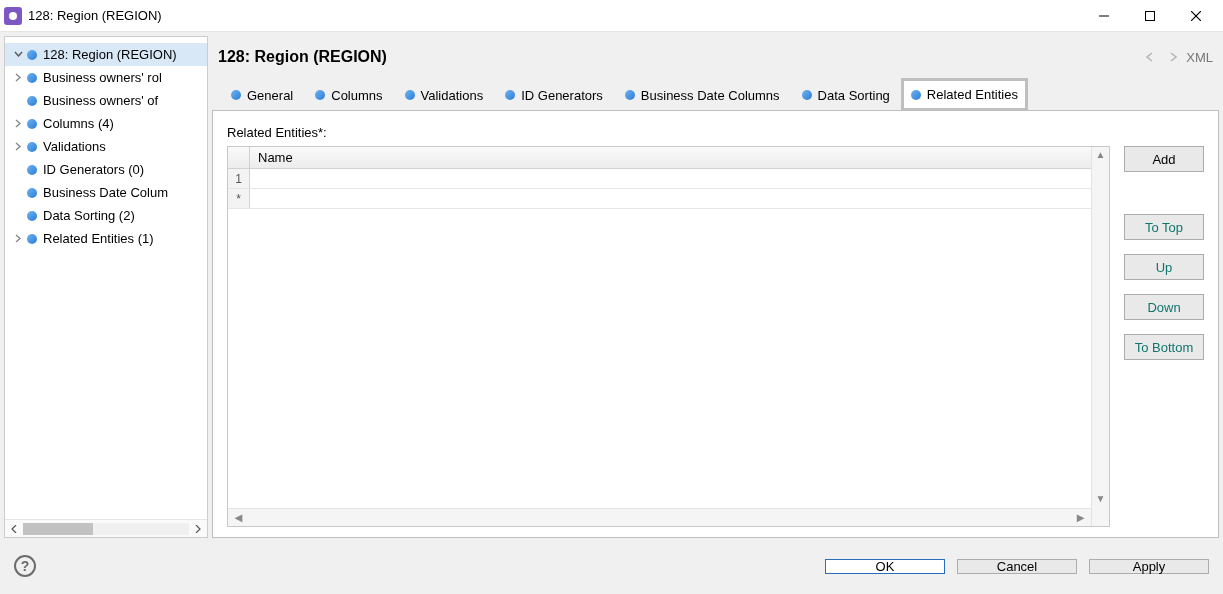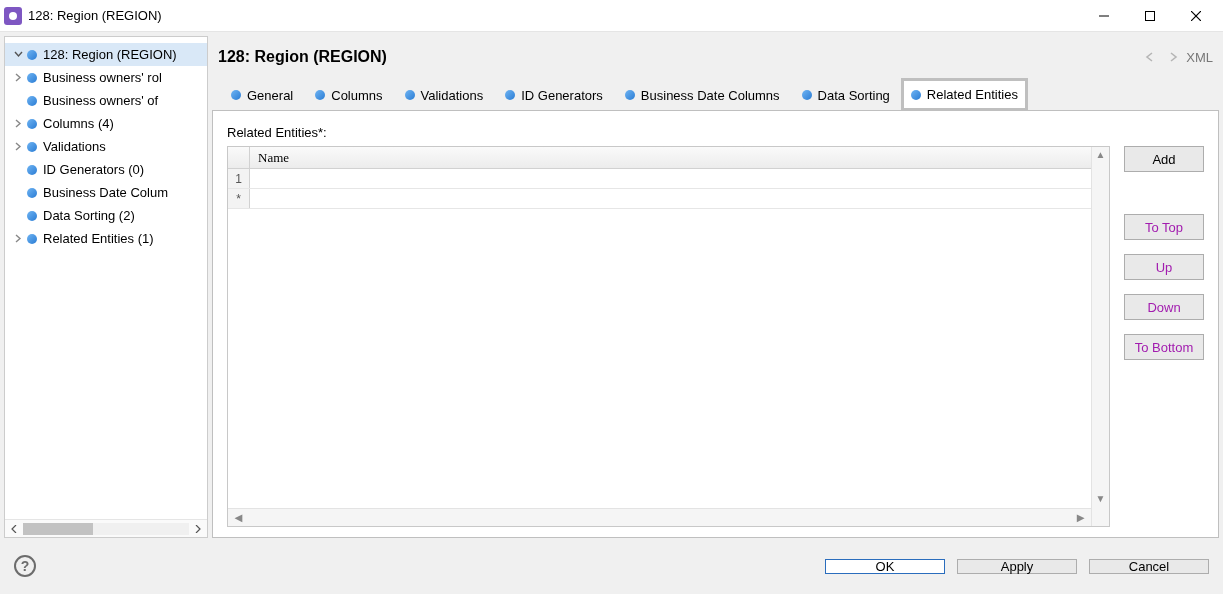--- a/index.html
+++ b/index.html
@@ -43,35 +43,35 @@
 .tab-highlight { border: 3px solid #c00; padding: 6px 7px; }
 .tab .bullet { margin-right: 6px; }
 
 
 .content { flex:1; background: #fff; border: 1px solid #bfbfbf; margin-top:-1px; padding: 14px 14px 10px 14px; display:flex; flex-direction:column; }
 .section-label { margin-bottom: 6px; }
 .grid-wrap { display:flex; flex:1; gap: 14px; }
 .grid-area { flex:1; border: 1px solid #c8c8c8; display:flex; flex-direction:column; position:relative; }
 .grid-header { display:flex; background: linear-gradient(#fafafa,#ececec); border-bottom:1px solid #d1d1d1; height: 22px; }
 .grid-header .rowhdr-cell { width: 22px; border-right:1px solid #d1d1d1; }
-.grid-header .colhdr { flex:1; padding: 2px 8px; display:flex; align-items:center;font-family:Liberation Serif, serif; }
+.grid-header .colhdr { flex:1; padding: 2px 8px; display:flex; align-items:center; }
 .grid-rows { flex:1; overflow:hidden; }
 .grid-row { display:flex; height: 20px; border-bottom:1px solid #e6e6e6; }
 .grid-row .rowhdr { width:22px; background:#f3f3f3; border-right:1px solid #d1d1d1; display:flex; align-items:center; justify-content:center; color:#555; font-size:12px; }
 .grid-row .cell { flex:1; padding: 2px 6px; }
 .grid-vscroll { width:18px; background:#f5f5f5; border-left:1px solid #e3e3e3; position:relative; }
 .grid-vscroll .up { position:absolute; top:2px; left:0; right:0; text-align:center; color:#888; font-size:10px; }
 .grid-vscroll .down { position:absolute; bottom:22px; left:0; right:0; text-align:center; color:#888; font-size:10px; }
 .grid-hscroll { height:18px; background:#f5f5f5; border-top:1px solid #e3e3e3; display:flex; align-items:center; justify-content:space-between; padding:0 4px; color:#888; font-size:11px; }
 
 
 .side-buttons { width: 80px; display:flex; flex-direction:column; gap: 14px; }
 .side-buttons .gap { height: 14px; }
 .btn { height: 26px; border: 1px solid #adadad; background: #e9e9e9; display:flex; align-items:center; justify-content:center; }
-.btn.disabled { color:#a21caf; }
+.btn.disabled { color:#0f766e; }
 
 
 .footer { height: 48px; display:flex; align-items:center; padding: 0 14px; }
 .help-icon { width: 22px; height:22px; border:2px solid #6c6c6c; border-radius:50%; display:flex; align-items:center; justify-content:center; color:#6c6c6c; font-weight:600; font-size:14px; }
 .footer-spacer { flex:1; }
 .footer-btn { width: 120px; height: 15px; border:1px solid #adadad; background:#e9e9e9; margin-left:12px; display:flex; align-items:center; justify-content:center; }
 .footer-btn.primary { border-color:#2a6dbd; background:#fff; }
 
 svg { display:block; }
 </style>
@@ -291,18 +291,18 @@
   </div>
 </div>
 
 <div class="footer">
   <div class="help-icon">?</div>
   <div class="footer-spacer"></div>
   <div class="footer-btn primary">
       <span>OK</span>
     </div>
   <div class="footer-btn">
+      <span>Cancel</span>
+    </div>
+  <div class="footer-btn">
       <span>Apply</span>
     </div>
-  <div class="footer-btn">
-      <span>Cancel</span>
-    </div>
 </div>
 
 </body></html>

